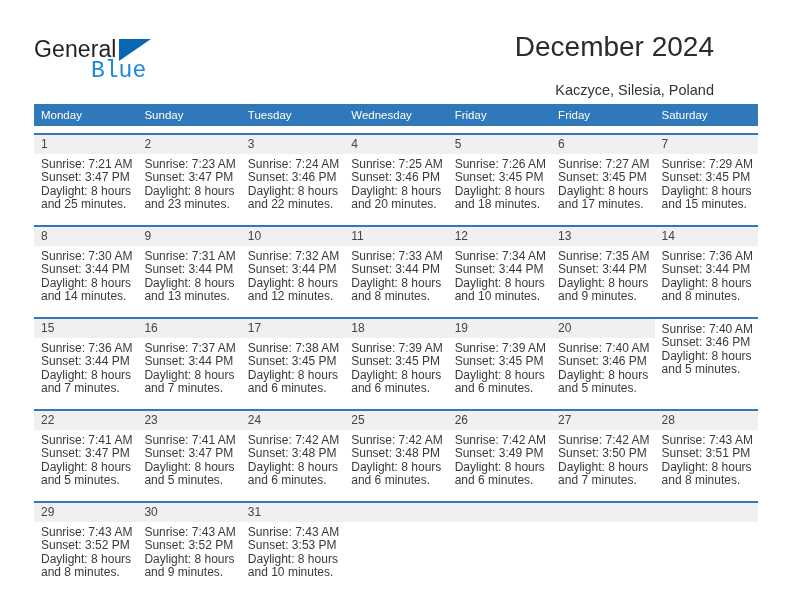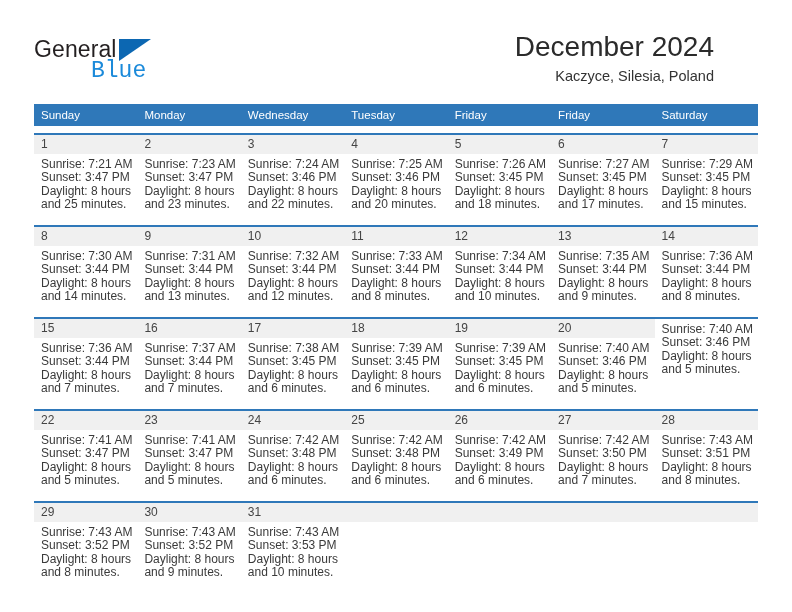--- a/index.html
+++ b/index.html
@@ -74,21 +74,21 @@
     font-size: 28px;
     color: #2b2b2b;
     line-height: 34px;
     white-space: nowrap;
     text-align: right;
   }
   .cal-subtitle {
     font-size: 14.5px;
     color: #333333;
     line-height: 20px;
-    margin-top: 2px;
+    margin-top: 16px;
     white-space: nowrap;
   }
 
   
   .calendar {
     position: absolute;
     left: 34px;
     top: 104px;
     width: 724px;
   }
@@ -158,24 +158,24 @@
     <div class="title-block">
       <div class="cal-title">December 2024</div>
       <div class="cal-subtitle">Kaczyce, Silesia, Poland</div>
     </div>
 
   </div>
 
   <div class="calendar">
 
     <div class="weekdays">
+      <div class="weekday">Monday</div>
       <div class="weekday">Sunday</div>
-      <div class="weekday">Monday</div>
+      <div class="weekday">Tuesday</div>
       <div class="weekday">Wednesday</div>
-      <div class="weekday">Tuesday</div>
       <div class="weekday">Friday</div>
       <div class="weekday">Friday</div>
       <div class="weekday">Saturday</div>
     </div>
 
     <div class="week">
       <div class="day">
           <div class="day-num-band">
             <div class="day-num">1</div>
           </div>

